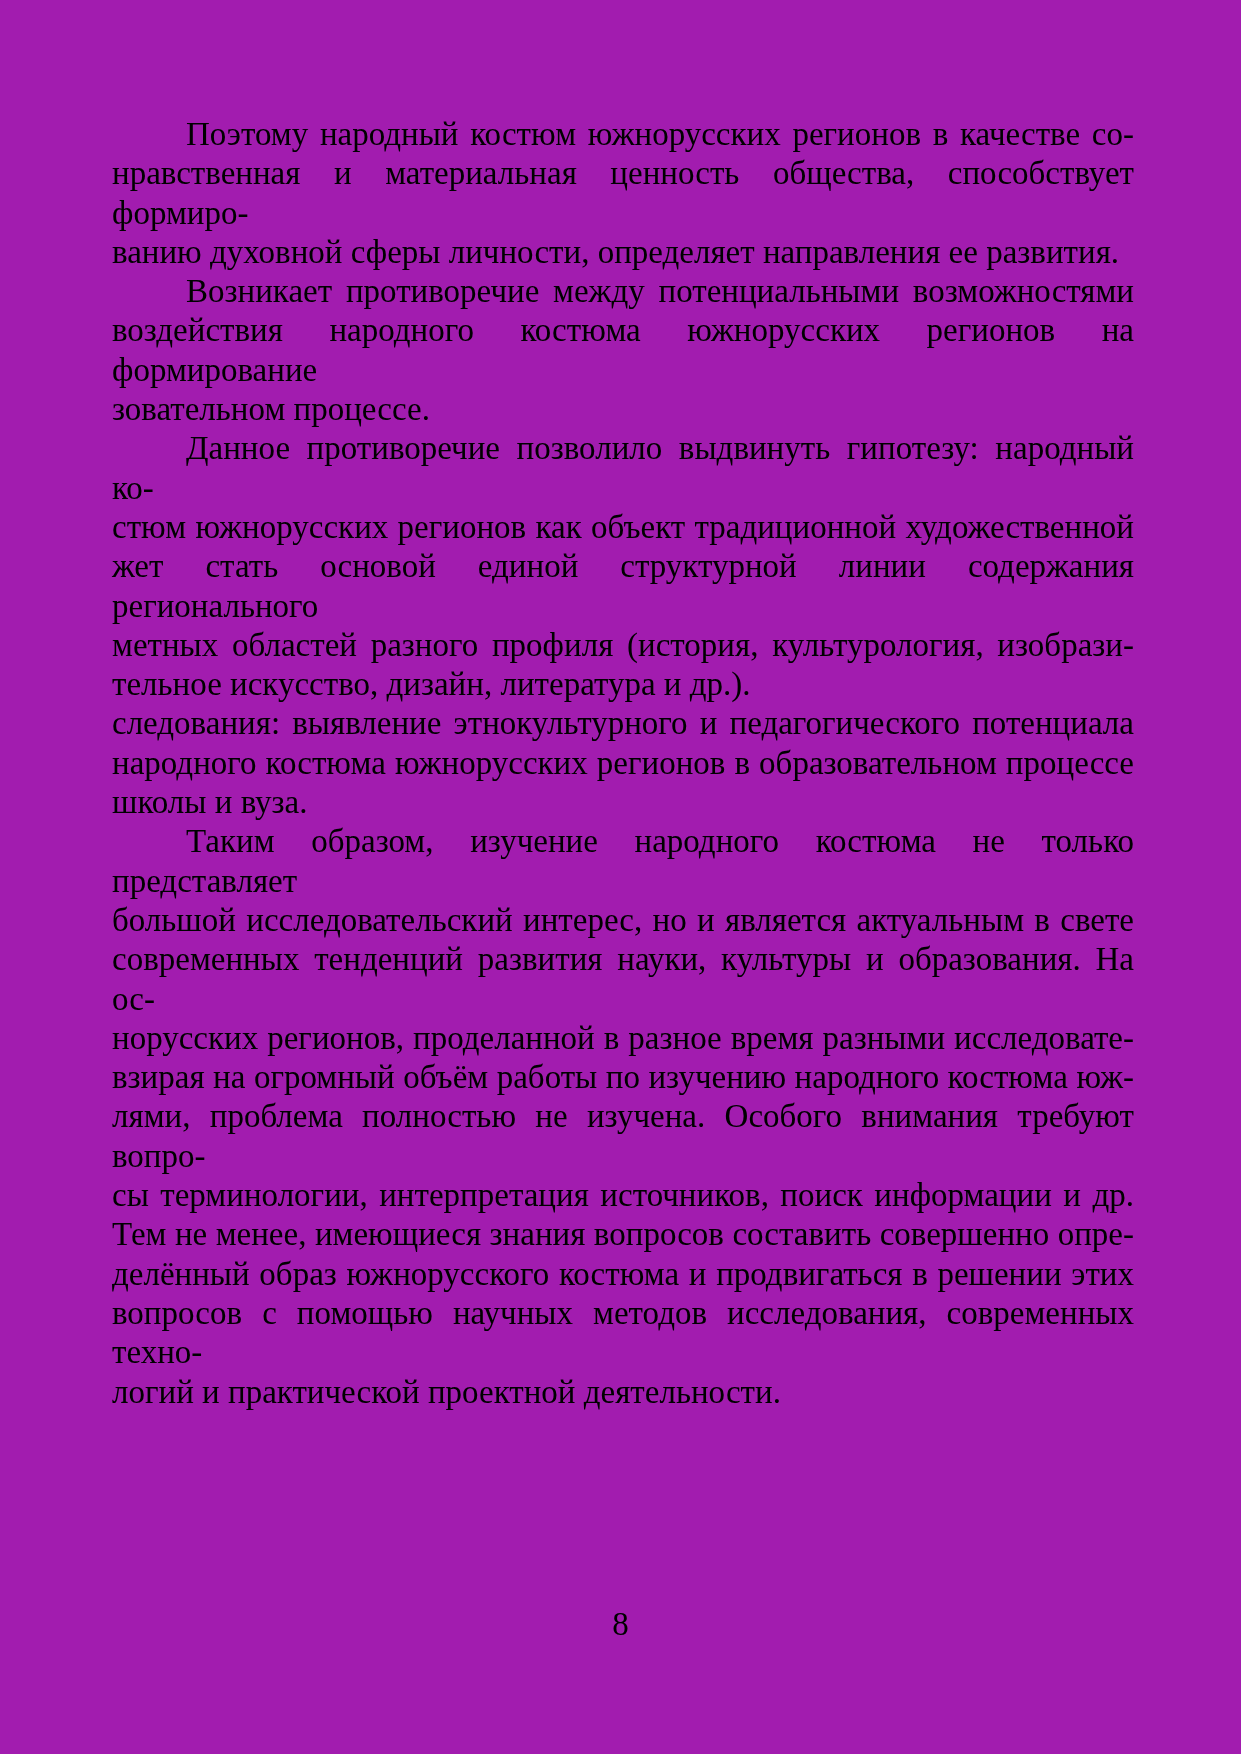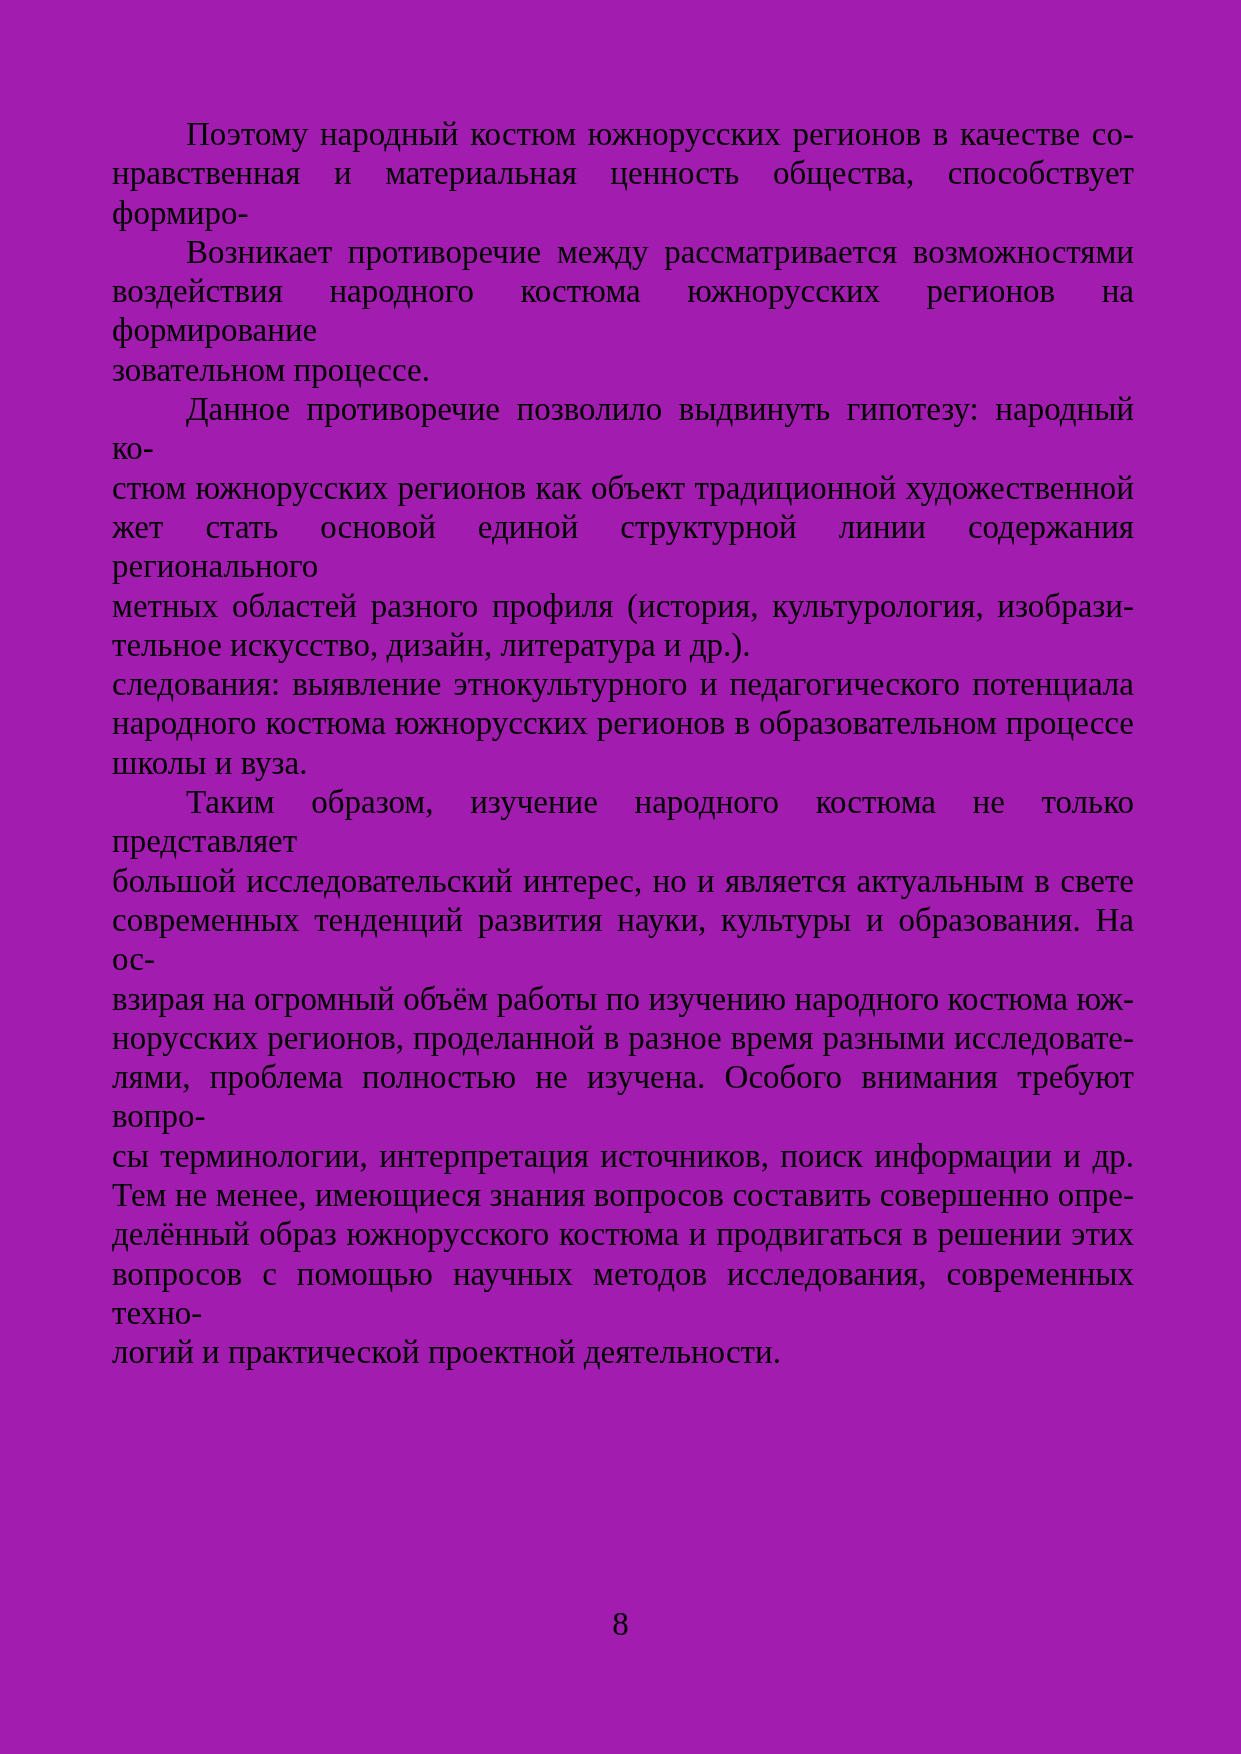--- a/index.html
+++ b/index.html
@@ -52,44 +52,45 @@
   }
 </style>
 </head>
 <body>
 
 <div class="page">
   <div class="text-block">
       <div class="para">
         <div class="line first">Поэтому народный костюм южнорусских регионов в качестве со-</div>
         <div class="line">нравственная и материальная ценность общества, способствует формиро-</div>
+        <div class="line last">ванию духовной сферы личности, определяет направления ее развития.</div>
       </div>
       <div class="para">
-        <div class="line first">Возникает противоречие между рассматривается возможностями</div>
+        <div class="line first">Возникает противоречие между потенциальными возможностями</div>
         <div class="line">воздействия народного костюма южнорусских регионов на формирование</div>
         <div class="line last">зовательном процессе.</div>
       </div>
       <div class="para">
         <div class="line first">Данное противоречие позволило выдвинуть гипотезу: народный ко-</div>
         <div class="line">стюм южнорусских регионов как объект традиционной художественной</div>
         <div class="line">жет стать основой единой структурной линии содержания регионального</div>
         <div class="line">метных областей разного профиля (история, культурология, изобрази-</div>
         <div class="line last">тельное искусство, дизайн, литература и др.).</div>
       </div>
       <div class="para">
         <div class="line">следования: выявление этнокультурного и педагогического потенциала</div>
         <div class="line">народного костюма южнорусских регионов в образовательном процессе</div>
         <div class="line last">школы и вуза.</div>
       </div>
       <div class="para">
         <div class="line first">Таким образом, изучение народного костюма не только представляет</div>
         <div class="line">большой исследовательский интерес, но и является актуальным в свете</div>
         <div class="line">современных тенденций развития науки, культуры и образования. На ос-</div>
+        <div class="line">норусских регионов, проделанной в разное время разными исследовате-</div>
         <div class="line">взирая на огромный объём работы по изучению народного костюма юж-</div>
-        <div class="line">норусских регионов, проделанной в разное время разными исследовате-</div>
         <div class="line">лями, проблема полностью не изучена. Особого внимания требуют вопро-</div>
         <div class="line">сы терминологии, интерпретация источников, поиск информации и др.</div>
         <div class="line">Тем не менее, имеющиеся знания вопросов составить совершенно опре-</div>
         <div class="line">делённый образ южнорусского костюма и продвигаться в решении этих</div>
         <div class="line">вопросов с помощью научных методов исследования, современных техно-</div>
         <div class="line last">логий и практической проектной деятельности.</div>
       </div>
     </div>
   <div class="page-number">8</div>
 </div>

